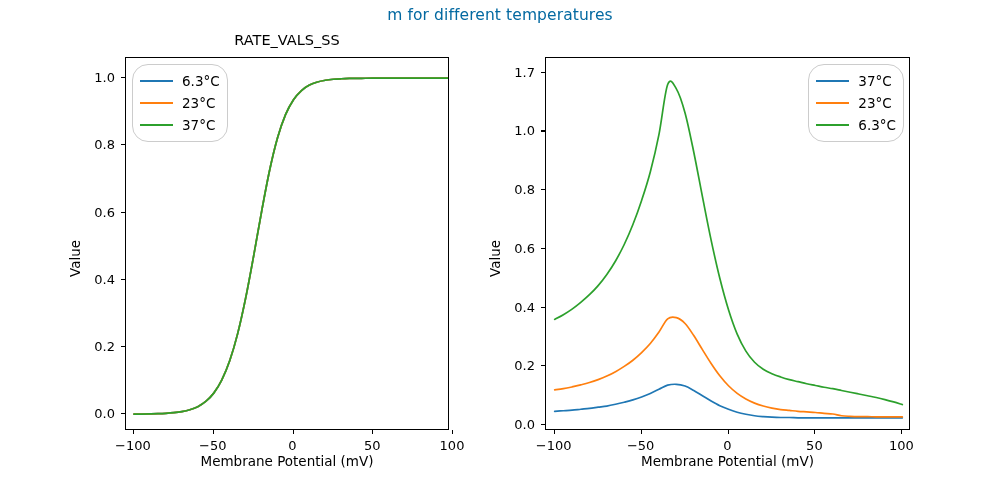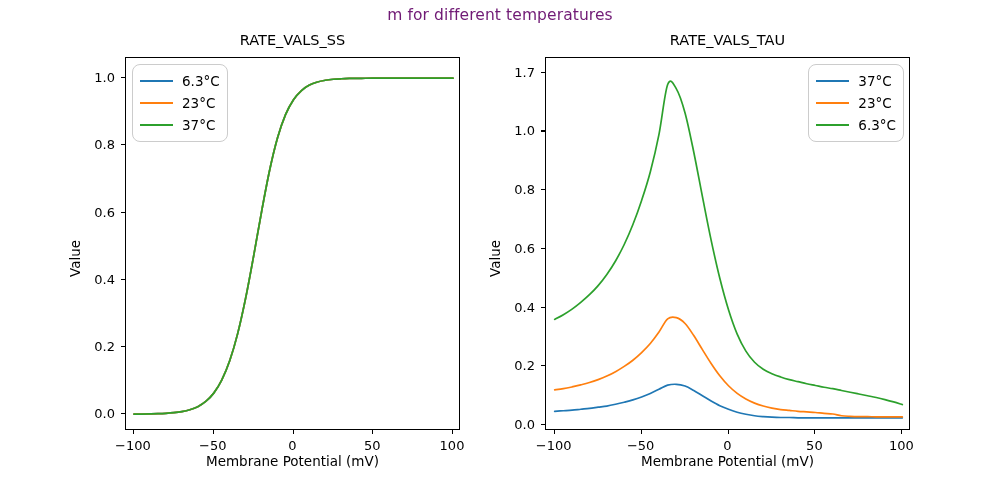--- a/index.html
+++ b/index.html
@@ -20,21 +20,21 @@
     height: 500px;
     background: #ffffff;
   }
   .suptitle {
     position: absolute;
     left: 0;
     top: 6px;
     width: 1000px;
     text-align: center;
     font-size: 15.5px;
-    color: #701a75;
+    color: #0369a1;
     letter-spacing: 0.1px;
   }
   .axes {
     position: absolute;
   }
   .axes-title {
     position: absolute;
     left: 0;
     width: 100%;
     text-align: center;
@@ -94,21 +94,21 @@
   .ylabel {
     position: absolute;
     font-size: 13.5px;
     transform-origin: 0 0;
     transform: rotate(-90deg);
     white-space: nowrap;
   }
   .legend {
     position: absolute;
     border: 1px solid #cccccc;
-    border-radius: 8px;
+    border-radius: 16px;
     background: rgba(255,255,255,0.85);
     padding: 5px 7px 5px 7px;
     box-sizing: border-box;
   }
   .legend-row {
     display: flex;
     align-items: center;
     height: 22px;
   }
   .legend-swatch {
@@ -122,21 +122,21 @@
     white-space: nowrap;
   }
 </style>
 </head>
 <body>
 
 <div id="figure">
 
   <div class="suptitle">m for different temperatures</div>
 
-  <div class="axes" id="axes-left" style="left:125px; top:57px; width:335px; height:373px;">
+  <div class="axes" id="axes-left" style="left:125px; top:57px; width:296px; height:373px;padding-left:28px;">
     <div class="axes-title">RATE_VALS_SS</div>
     <div class="plotframe">
       <svg class="plotsvg" id="svg-left" width="335" height="373">
           <path d="M 7.98 356.10 C 9.31 356.09, 13.29 356.06, 15.95 356.03 C 18.61 356.00, 21.27 355.95, 23.93 355.90 C 26.59 355.84, 29.25 355.79, 31.90 355.69 C 34.56 355.60, 37.22 355.49, 39.88 355.32 C 42.54 355.16, 45.20 354.97, 47.86 354.69 C 50.52 354.40, 53.17 354.10, 55.83 353.61 C 58.49 353.12, 61.15 352.59, 63.81 351.76 C 66.47 350.93, 69.13 350.02, 71.79 348.64 C 74.44 347.25, 77.10 345.71, 79.76 343.46 C 82.42 341.21, 85.08 338.69, 87.74 335.13 C 90.40 331.57, 93.06 327.51, 95.71 322.12 C 98.37 316.74, 101.03 310.55, 103.69 302.80 C 106.35 295.06, 109.01 286.09, 111.67 275.65 C 114.33 265.21, 116.98 253.10, 119.64 240.16 C 122.30 227.23, 124.96 212.46, 127.62 198.03 C 130.28 183.59, 132.94 167.79, 135.60 153.53 C 138.25 139.28, 140.91 124.79, 143.57 112.50 C 146.23 100.22, 148.89 89.12, 151.55 79.81 C 154.21 70.50, 156.87 63.00, 159.52 56.66 C 162.18 50.31, 164.84 45.76, 167.50 41.74 C 170.16 37.71, 172.82 34.96, 175.48 32.53 C 178.13 30.09, 180.79 28.54, 183.45 27.12 C 186.11 25.70, 188.77 24.81, 191.43 23.99 C 194.09 23.18, 196.75 22.70, 199.40 22.25 C 202.06 21.79, 204.72 21.52, 207.38 21.27 C 210.04 21.02, 212.70 20.90, 215.36 20.77 C 218.02 20.63, 220.67 20.54, 223.33 20.46 C 225.99 20.39, 228.65 20.36, 231.31 20.33 C 233.97 20.30, 236.63 20.29, 239.29 20.26 C 241.94 20.24, 244.60 20.21, 247.26 20.20 C 249.92 20.18, 252.58 20.20, 255.24 20.20 C 257.90 20.19, 260.56 20.17, 263.21 20.16 C 265.87 20.16, 268.53 20.16, 271.19 20.16 C 273.85 20.16, 276.51 20.16, 279.17 20.16 C 281.83 20.16, 284.48 20.16, 287.14 20.16 C 289.80 20.16, 292.46 20.16, 295.12 20.16 C 297.78 20.16, 300.44 20.16, 303.10 20.16 C 305.75 20.16, 308.41 20.16, 311.07 20.16 C 313.73 20.16, 316.39 20.16, 319.05 20.16 C 321.71 20.16, 325.69 20.16, 327.02 20.16" fill="none" stroke="#1f77b4" stroke-width="1.7" stroke-linejoin="round" stroke-linecap="round"></path>
           <path d="M 7.98 356.10 C 9.31 356.09, 13.29 356.06, 15.95 356.03 C 18.61 356.00, 21.27 355.95, 23.93 355.90 C 26.59 355.84, 29.25 355.79, 31.90 355.69 C 34.56 355.60, 37.22 355.49, 39.88 355.32 C 42.54 355.16, 45.20 354.97, 47.86 354.69 C 50.52 354.40, 53.17 354.10, 55.83 353.61 C 58.49 353.12, 61.15 352.59, 63.81 351.76 C 66.47 350.93, 69.13 350.02, 71.79 348.64 C 74.44 347.25, 77.10 345.71, 79.76 343.46 C 82.42 341.21, 85.08 338.69, 87.74 335.13 C 90.40 331.57, 93.06 327.51, 95.71 322.12 C 98.37 316.74, 101.03 310.55, 103.69 302.80 C 106.35 295.06, 109.01 286.09, 111.67 275.65 C 114.33 265.21, 116.98 253.10, 119.64 240.16 C 122.30 227.23, 124.96 212.46, 127.62 198.03 C 130.28 183.59, 132.94 167.79, 135.60 153.53 C 138.25 139.28, 140.91 124.79, 143.57 112.50 C 146.23 100.22, 148.89 89.12, 151.55 79.81 C 154.21 70.50, 156.87 63.00, 159.52 56.66 C 162.18 50.31, 164.84 45.76, 167.50 41.74 C 170.16 37.71, 172.82 34.96, 175.48 32.53 C 178.13 30.09, 180.79 28.54, 183.45 27.12 C 186.11 25.70, 188.77 24.81, 191.43 23.99 C 194.09 23.18, 196.75 22.70, 199.40 22.25 C 202.06 21.79, 204.72 21.52, 207.38 21.27 C 210.04 21.02, 212.70 20.90, 215.36 20.77 C 218.02 20.63, 220.67 20.54, 223.33 20.46 C 225.99 20.39, 228.65 20.36, 231.31 20.33 C 233.97 20.30, 236.63 20.29, 239.29 20.26 C 241.94 20.24, 244.60 20.21, 247.26 20.20 C 249.92 20.18, 252.58 20.20, 255.24 20.20 C 257.90 20.19, 260.56 20.17, 263.21 20.16 C 265.87 20.16, 268.53 20.16, 271.19 20.16 C 273.85 20.16, 276.51 20.16, 279.17 20.16 C 281.83 20.16, 284.48 20.16, 287.14 20.16 C 289.80 20.16, 292.46 20.16, 295.12 20.16 C 297.78 20.16, 300.44 20.16, 303.10 20.16 C 305.75 20.16, 308.41 20.16, 311.07 20.16 C 313.73 20.16, 316.39 20.16, 319.05 20.16 C 321.71 20.16, 325.69 20.16, 327.02 20.16" fill="none" stroke="#ff7f0e" stroke-width="1.7" stroke-linejoin="round" stroke-linecap="round"></path>
           <path d="M 7.98 356.10 C 9.31 356.09, 13.29 356.06, 15.95 356.03 C 18.61 356.00, 21.27 355.95, 23.93 355.90 C 26.59 355.84, 29.25 355.79, 31.90 355.69 C 34.56 355.60, 37.22 355.49, 39.88 355.32 C 42.54 355.16, 45.20 354.97, 47.86 354.69 C 50.52 354.40, 53.17 354.10, 55.83 353.61 C 58.49 353.12, 61.15 352.59, 63.81 351.76 C 66.47 350.93, 69.13 350.02, 71.79 348.64 C 74.44 347.25, 77.10 345.71, 79.76 343.46 C 82.42 341.21, 85.08 338.69, 87.74 335.13 C 90.40 331.57, 93.06 327.51, 95.71 322.12 C 98.37 316.74, 101.03 310.55, 103.69 302.80 C 106.35 295.06, 109.01 286.09, 111.67 275.65 C 114.33 265.21, 116.98 253.10, 119.64 240.16 C 122.30 227.23, 124.96 212.46, 127.62 198.03 C 130.28 183.59, 132.94 167.79, 135.60 153.53 C 138.25 139.28, 140.91 124.79, 143.57 112.50 C 146.23 100.22, 148.89 89.12, 151.55 79.81 C 154.21 70.50, 156.87 63.00, 159.52 56.66 C 162.18 50.31, 164.84 45.76, 167.50 41.74 C 170.16 37.71, 172.82 34.96, 175.48 32.53 C 178.13 30.09, 180.79 28.54, 183.45 27.12 C 186.11 25.70, 188.77 24.81, 191.43 23.99 C 194.09 23.18, 196.75 22.70, 199.40 22.25 C 202.06 21.79, 204.72 21.52, 207.38 21.27 C 210.04 21.02, 212.70 20.90, 215.36 20.77 C 218.02 20.63, 220.67 20.54, 223.33 20.46 C 225.99 20.39, 228.65 20.36, 231.31 20.33 C 233.97 20.30, 236.63 20.29, 239.29 20.26 C 241.94 20.24, 244.60 20.21, 247.26 20.20 C 249.92 20.18, 252.58 20.20, 255.24 20.20 C 257.90 20.19, 260.56 20.17, 263.21 20.16 C 265.87 20.16, 268.53 20.16, 271.19 20.16 C 273.85 20.16, 276.51 20.16, 279.17 20.16 C 281.83 20.16, 284.48 20.16, 287.14 20.16 C 289.80 20.16, 292.46 20.16, 295.12 20.16 C 297.78 20.16, 300.44 20.16, 303.10 20.16 C 305.75 20.16, 308.41 20.16, 311.07 20.16 C 313.73 20.16, 316.39 20.16, 319.05 20.16 C 321.71 20.16, 325.69 20.16, 327.02 20.16" fill="none" stroke="#2ca02c" stroke-width="1.7" stroke-linejoin="round" stroke-linecap="round"></path>
         </svg>
     </div>
     <div id="ticks-left">
         <div class="tick-mark-x" style="left: 7.97619px; top: 373px;"></div>
@@ -174,21 +174,20 @@
           <div class="legend-text">23°C</div>
         </div>
         <div class="legend-row">
           <div class="legend-swatch" style="border-top-color: rgb(44, 160, 44);"></div>
           <div class="legend-text">37°C</div>
         </div>
       </div>
   </div>
 
   <div class="axes" id="axes-right" style="left:545px; top:57px; width:365px; height:373px;">
-    <div class="axes-title">RATE_VALS_TAU</div>
     <div class="plotframe">
       <svg class="plotsvg" id="svg-right" width="365" height="373">
           <path d="M 8.69 353.32 C 10.14 353.22, 14.48 352.93, 17.38 352.73 C 20.28 352.54, 23.17 352.39, 26.07 352.15 C 28.97 351.90, 31.87 351.56, 34.76 351.27 C 37.66 350.97, 40.56 350.73, 43.45 350.39 C 46.35 350.04, 49.25 349.60, 52.14 349.21 C 55.04 348.82, 57.94 348.52, 60.83 348.04 C 63.73 347.55, 66.63 346.91, 69.52 346.27 C 72.42 345.64, 75.32 344.95, 78.21 344.22 C 81.11 343.48, 84.01 342.75, 86.90 341.87 C 89.80 340.99, 92.70 340.01, 95.60 338.93 C 98.49 337.85, 101.39 336.68, 104.29 335.41 C 107.18 334.13, 110.08 332.67, 112.98 331.29 C 115.87 329.92, 118.77 328.01, 121.67 327.18 C 124.56 326.35, 127.46 326.15, 130.36 326.30 C 133.25 326.45, 136.15 327.04, 139.05 328.06 C 141.94 329.09, 144.84 330.85, 147.74 332.47 C 150.63 334.08, 153.53 335.99, 156.43 337.76 C 159.33 339.52, 162.22 341.38, 165.12 343.04 C 168.02 344.71, 170.91 346.37, 173.81 347.74 C 176.71 349.11, 179.60 350.19, 182.50 351.27 C 185.40 352.34, 188.29 353.37, 191.19 354.20 C 194.09 355.04, 196.98 355.67, 199.88 356.26 C 202.78 356.85, 205.67 357.34, 208.57 357.73 C 211.47 358.12, 214.37 358.36, 217.26 358.61 C 220.16 358.85, 223.06 359.05, 225.95 359.20 C 228.85 359.34, 231.75 359.44, 234.64 359.49 C 237.54 359.54, 240.44 359.44, 243.33 359.49 C 246.23 359.54, 249.13 359.73, 252.02 359.78 C 254.92 359.83, 257.82 359.78, 260.71 359.78 C 263.61 359.78, 266.51 359.78, 269.40 359.78 C 272.30 359.78, 275.20 359.78, 278.10 359.78 C 280.99 359.78, 283.89 359.78, 286.79 359.78 C 289.68 359.78, 292.58 359.78, 295.48 359.78 C 298.37 359.78, 301.27 359.78, 304.17 359.78 C 307.06 359.78, 309.96 359.78, 312.86 359.78 C 315.75 359.78, 318.65 359.78, 321.55 359.78 C 324.44 359.78, 327.34 359.78, 330.24 359.78 C 333.13 359.78, 336.03 359.78, 338.93 359.78 C 341.83 359.78, 344.72 359.78, 347.62 359.78 C 350.52 359.78, 354.86 359.78, 356.31 359.78" fill="none" stroke="#1f77b4" stroke-width="1.7" stroke-linejoin="round" stroke-linecap="round"></path>
           <path d="M 8.69 331.88 C 10.14 331.69, 14.48 331.20, 17.38 330.71 C 20.28 330.22, 23.17 329.58, 26.07 328.94 C 28.97 328.31, 31.87 327.62, 34.76 326.89 C 37.66 326.15, 40.56 325.42, 43.45 324.54 C 46.35 323.66, 49.25 322.68, 52.14 321.60 C 55.04 320.53, 57.94 319.40, 60.83 318.08 C 63.73 316.76, 66.63 315.29, 69.52 313.67 C 72.42 312.06, 75.32 310.29, 78.21 308.39 C 81.11 306.48, 84.01 304.52, 86.90 302.22 C 89.80 299.92, 92.70 297.37, 95.60 294.58 C 98.49 291.79, 101.39 288.90, 104.29 285.48 C 107.18 282.05, 110.08 278.13, 112.98 274.02 C 115.87 269.91, 118.77 263.20, 121.67 260.81 C 124.56 258.41, 127.46 258.85, 130.36 259.63 C 133.25 260.41, 136.15 262.52, 139.05 265.51 C 141.94 268.49, 144.84 273.19, 147.74 277.55 C 150.63 281.90, 153.53 286.99, 156.43 291.64 C 159.33 296.30, 162.22 301.09, 165.12 305.45 C 168.02 309.81, 170.91 314.06, 173.81 317.78 C 176.71 321.50, 179.60 324.83, 182.50 327.77 C 185.40 330.71, 188.29 333.20, 191.19 335.41 C 194.09 337.61, 196.98 339.37, 199.88 340.99 C 202.78 342.60, 205.67 343.92, 208.57 345.10 C 211.47 346.27, 214.37 347.20, 217.26 348.04 C 220.16 348.87, 223.06 349.50, 225.95 350.09 C 228.85 350.68, 231.75 351.17, 234.64 351.56 C 237.54 351.95, 240.44 352.15, 243.33 352.44 C 246.23 352.73, 249.13 353.08, 252.02 353.32 C 254.92 353.57, 257.82 353.71, 260.71 353.91 C 263.61 354.11, 266.51 354.25, 269.40 354.50 C 272.30 354.74, 275.20 355.13, 278.10 355.38 C 280.99 355.62, 283.89 355.57, 286.79 355.97 C 289.68 356.36, 292.58 357.34, 295.48 357.73 C 298.37 358.12, 301.27 358.17, 304.17 358.31 C 307.06 358.46, 309.96 358.56, 312.86 358.61 C 315.75 358.66, 318.65 358.56, 321.55 358.61 C 324.44 358.66, 327.34 358.85, 330.24 358.90 C 333.13 358.95, 336.03 358.90, 338.93 358.90 C 341.83 358.90, 344.72 358.90, 347.62 358.90 C 350.52 358.90, 354.86 358.90, 356.31 358.90" fill="none" stroke="#ff7f0e" stroke-width="1.7" stroke-linejoin="round" stroke-linecap="round"></path>
           <path d="M 8.69 261.39 C 10.14 260.61, 14.48 258.41, 17.38 256.69 C 20.28 254.98, 23.17 253.17, 26.07 251.11 C 28.97 249.06, 31.87 246.76, 34.76 244.36 C 37.66 241.96, 40.56 239.51, 43.45 236.72 C 46.35 233.93, 49.25 231.00, 52.14 227.62 C 55.04 224.24, 57.94 220.57, 60.83 216.46 C 63.73 212.35, 66.63 207.94, 69.52 202.95 C 72.42 197.95, 75.32 192.57, 78.21 186.50 C 81.11 180.43, 84.01 173.87, 86.90 166.53 C 89.80 159.19, 92.70 151.21, 95.60 142.44 C 98.49 133.68, 101.39 124.97, 104.29 113.96 C 107.18 102.94, 110.08 90.95, 112.98 76.36 C 115.87 61.78, 118.77 34.02, 121.67 26.43 C 124.56 18.85, 127.46 26.09, 130.36 30.84 C 133.25 35.59, 136.15 44.40, 139.05 54.92 C 141.94 65.45, 144.84 80.03, 147.74 93.98 C 150.63 107.94, 153.53 123.94, 156.43 138.63 C 159.33 153.31, 162.22 168.49, 165.12 182.09 C 168.02 195.70, 170.91 208.67, 173.81 220.28 C 176.71 231.88, 179.60 242.40, 182.50 251.70 C 185.40 261.00, 188.29 269.18, 191.19 276.08 C 194.09 282.98, 196.98 288.41, 199.88 293.11 C 202.78 297.81, 205.67 301.24, 208.57 304.27 C 211.47 307.31, 214.37 309.41, 217.26 311.32 C 220.16 313.23, 223.06 314.46, 225.95 315.73 C 228.85 317.00, 231.75 317.98, 234.64 318.96 C 237.54 319.94, 240.44 320.82, 243.33 321.60 C 246.23 322.39, 249.13 322.97, 252.02 323.66 C 254.92 324.34, 257.82 325.08, 260.71 325.71 C 263.61 326.35, 266.51 326.89, 269.40 327.48 C 272.30 328.06, 275.20 328.70, 278.10 329.24 C 280.99 329.78, 283.89 330.17, 286.79 330.71 C 289.68 331.25, 292.58 331.88, 295.48 332.47 C 298.37 333.06, 301.27 333.64, 304.17 334.23 C 307.06 334.82, 309.96 335.41, 312.86 335.99 C 315.75 336.58, 318.65 337.17, 321.55 337.76 C 324.44 338.34, 327.34 338.88, 330.24 339.52 C 333.13 340.15, 336.03 340.84, 338.93 341.57 C 341.83 342.31, 344.72 343.09, 347.62 343.92 C 350.52 344.76, 354.86 346.13, 356.31 346.57" fill="none" stroke="#2ca02c" stroke-width="1.7" stroke-linejoin="round" stroke-linecap="round"></path>
         </svg>
     </div>
     <div id="ticks-right">
         <div class="tick-mark-x" style="left: 8.69048px; top: 373px;"></div>
         <div class="tick-label-x" style="left: 8.69048px; top: 381px;">−100</div>

